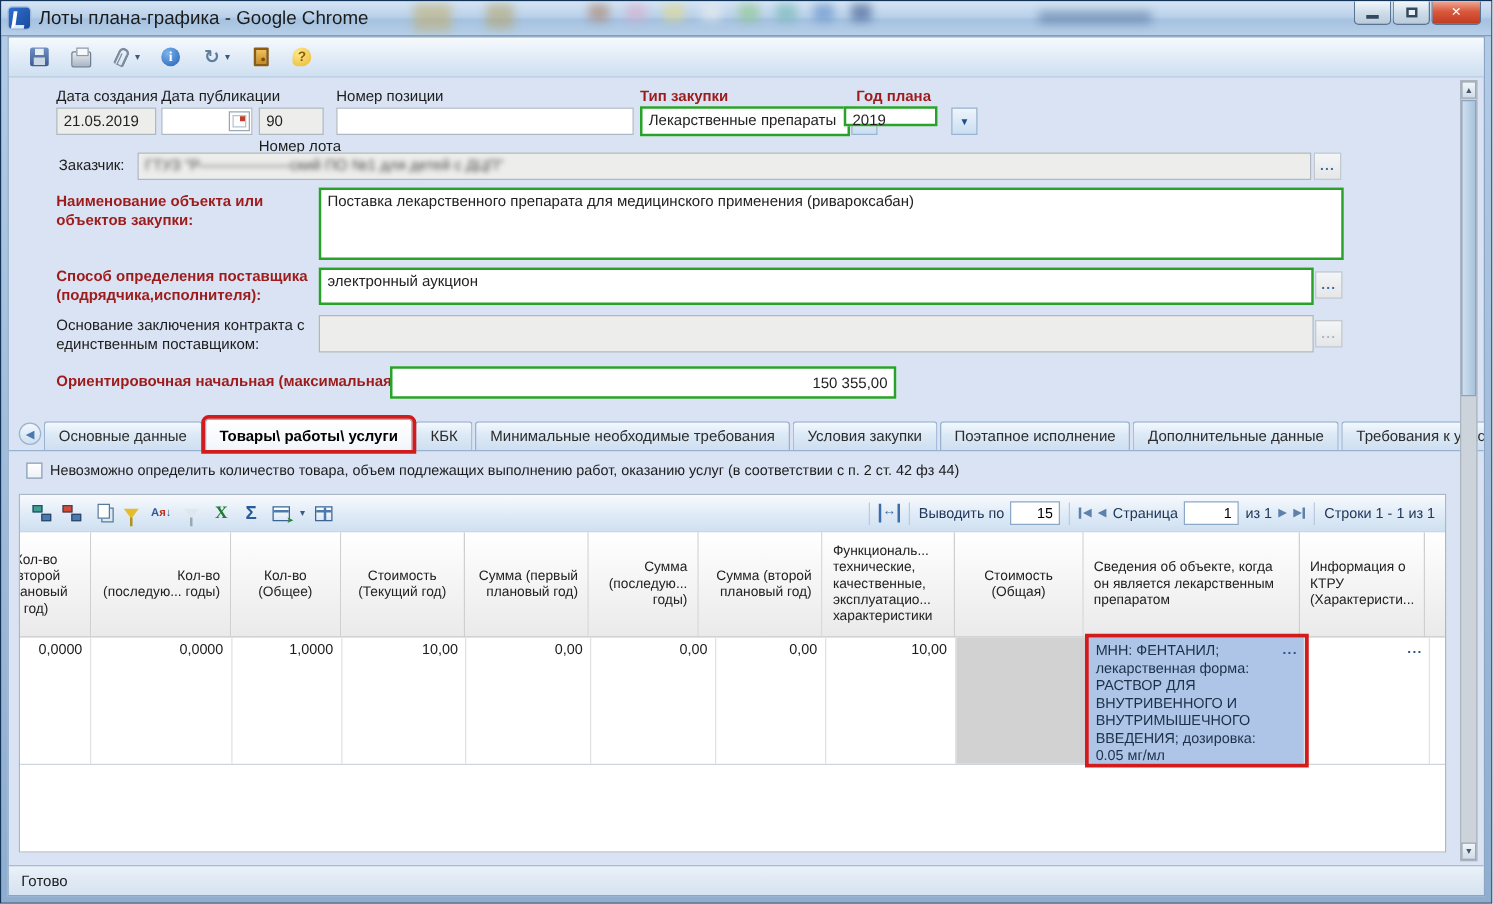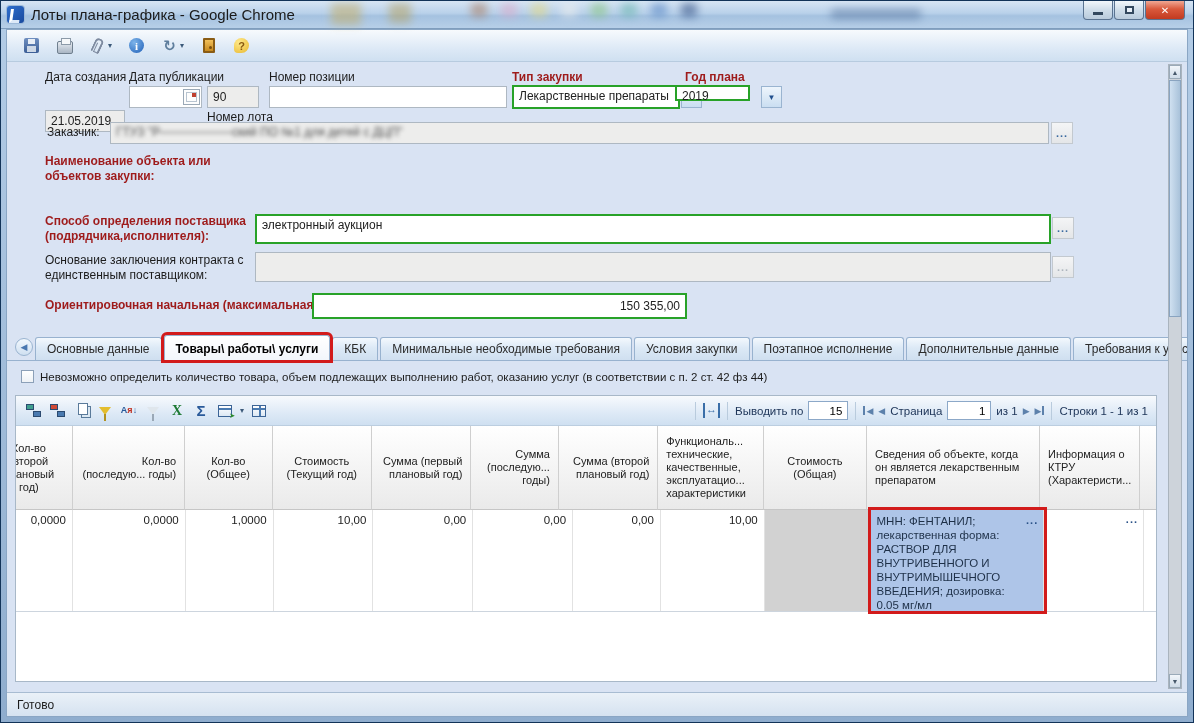--- a/index.html
+++ b/index.html
@@ -191,21 +191,21 @@
         </div>
       <div class="tbtn">
           <span class="i16">
             <span class="help-ic">?</span>
           </span>
         </div>
     </div>
 
     <div class="form">
       <span class="flabel" style="left:38px; top:8px;">Дата создания</span>
-      <input class="finput disabled-f" style="left: 38px; top: 24px; width: 80px; height: 22px; margin-top: 24px;" readonly="" value="21.05.2019">
+      <input class="finput disabled-f" style="left: 38px; top: 24px; width: 80px; height: 22px;" readonly="" value="21.05.2019">
 
       <span class="flabel" style="left:122px; top:8px;">Дата публикации</span>
       <input class="finput" style="left: 122px; top: 24px; width: 73px; height: 22px;" value="">
       <span class="cal-btn" style="left:176px; top:27px;"></span>
 
       <span class="flabel" style="left:200px; top:8px;margin-top:40px;">Номер лота</span>
       <input class="finput disabled-f" style="left: 200px; top: 24px; width: 52px; height: 22px;" readonly="" value="90">
 
       <span class="flabel" style="left:262px; top:8px;">Номер позиции</span>
       <input class="finput" style="left: 262px; top: 24px; width: 238px; height: 22px;" value="">
@@ -216,31 +216,32 @@
 
       <span class="flabel req" style="left:678px; top:8px;">Год плана</span>
       <div class="finput green-f" style="left:668px; top:23px; width:75px; height:16px;">2019</div>
       <span class="drop-btn" style="left:754px; top:24px; height:22px;">▼</span>
 
       <span class="flabel" style="left:40px; top:63px;">Заказчик:</span>
       <div class="finput disabled-f" style="left:103px; top:60px; width:939px; height:22px; overflow:hidden; white-space:nowrap;"><span class="blurred">ГТУЗ "Р――――――ский ПО №1 для детей с ДЦП"</span></div>
       <span class="dots-btn" style="left:1044px; top:60px;">...</span>
 
       <span class="flabel req" style="left:38px; top:92px; white-space:normal; width:205px; line-height:15px;">Наименование объекта или объектов закупки:</span>
+      <div class="finput green-f" style="left:248px; top:88px; width:820px; height:58px;">Поставка лекарственного препарата для медицинского применения (ривароксабан)</div>
 
       <span class="flabel req" style="left:38px; top:152px; white-space:normal; width:210px; line-height:15px;">Способ определения поставщика (подрядчика,исполнителя):</span>
       <div class="finput green-f" style="left:248px; top:152px; width:796px; height:30px;">электронный аукцион</div>
       <span class="dots-btn" style="left:1045px; top:155px;">...</span>
 
       <span class="flabel" style="left:38px; top:191px; white-space:normal; width:215px; line-height:15px;">Основание заключения контракта с единственным поставщиком:</span>
       <div class="finput disabled-f" style="left:248px; top:190px; width:796px; height:30px;"></div>
       <span class="dots-btn dis" style="left:1045px; top:194px;">...</span>
 
       <span class="flabel req" style="left:38px; top:236px;">Ориентировочная начальная (максимальная) цена контракта:</span>
-      <input class="finput green-f" style="left: 305px; top: 231px; width: 375px; height: 26px; text-align: right;" value="150 355,00">
+      <input class="finput green-f" style="left: 305px; top: 231px; width: 405px; height: 26px; text-align: right;" value="150 355,00">
     </div>
 
     <div class="tabs">
       <span class="tab-scroll">◀</span>
       <span class="tab">Основные данные</span>
       <span class="tab active">Товары\ работы\ услуги</span>
       <span class="tab">КБК</span>
       <span class="tab">Минимальные необходимые требования</span>
       <span class="tab">Условия закупки</span>
       <span class="tab">Поэтапное исполнение</span>

